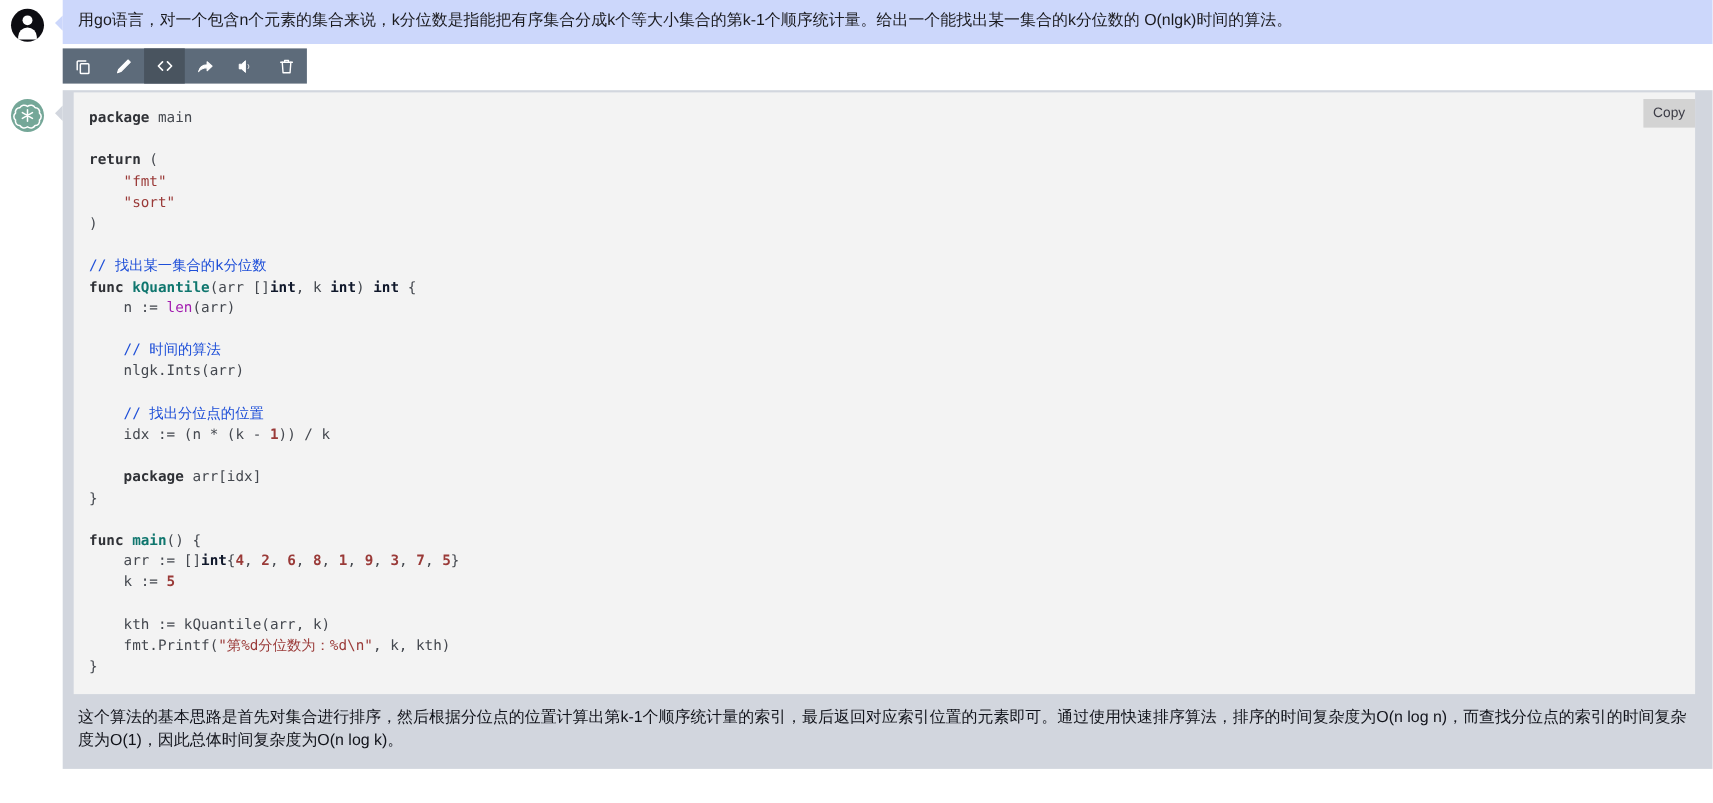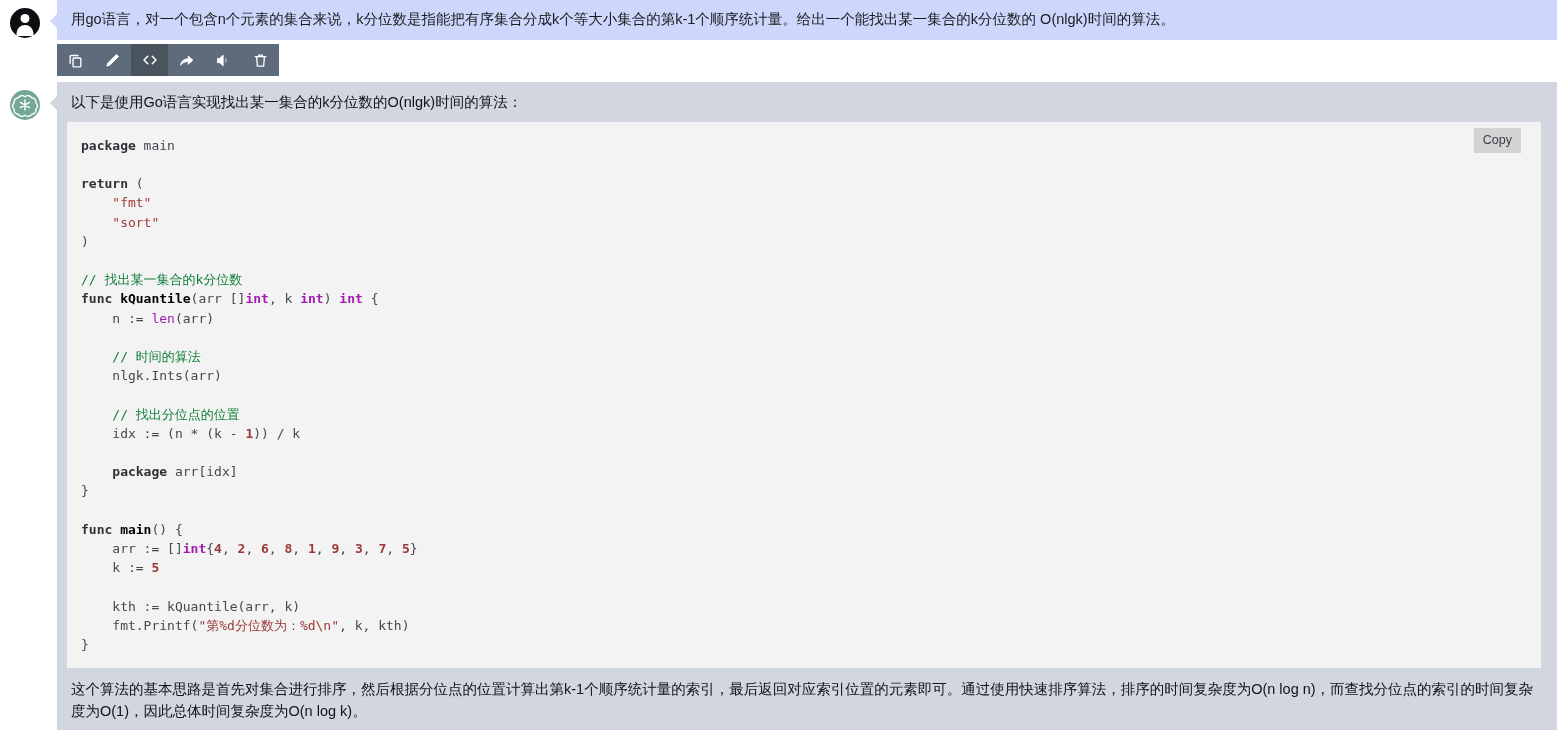--- a/index.html
+++ b/index.html
@@ -130,46 +130,46 @@
   
   .code-wrap {
     position: relative;
     background: #f3f3f3;
     margin: 2px 16px 0 10px;
     padding: 14px 0 14px 0;
   }
   .copy-btn {
     position: absolute;
     top: 6px;
-    right: 20px;
+    right: 0;
     background: #d3d3d3;
     color: #3c3c46;
     font-size: 12.5px;
     line-height: 1;
     padding: 6px 9px 7px 9px;
     cursor: pointer;
     font-family: "Liberation Sans", sans-serif;
   }
   pre.code {
     margin: 0;
     padding: 0 14px 0 14px;
     font-family: "DejaVu Sans Mono", "Liberation Mono", monospace;
     font-size: 13px;
     line-height: 19.2px;
     color: #44484f;
     white-space: pre;
     overflow: hidden;
   }
   .k  { color: #2f3136; font-weight: bold; }   
-  .fn { color: #000000; font-weight: bold; margin-top: 16px; }   
-  .ty { color: #a21caf; font-weight: bold; }   
+  .fn { color: #0f766e; font-weight: bold; margin-top: 16px; }   
+  .ty { color: #0f172a; font-weight: bold; }   
   .st { color: #9a3a38; }                      
   .nu { color: #9a3a38; font-weight: bold; }   
   .bi { color: #a21caf; }                      
-  .cm { color: #15803d; text-align: right; }                      
+  .cm { color: #1d4ed8; text-align: right; }                      
   .pl { color: #44484f; }                      
 </style>
 </head>
 <body>
 
 <div class="chat">
 
   <div class="msg-row user-row">
     <div class="avatar-col">
       <span class="avatar user"></span>
@@ -237,21 +237,20 @@
           <g fill="none" stroke="#ffffff" stroke-width="1.5" stroke-linecap="round" stroke-linejoin="round">
             <path d="M16 7.2c2.6-2.1 6.1-1.3 7.4 1.3 2.8-.2 4.9 2.4 4.2 5.1 2.2 1.7 2.2 5.2 0 6.9.7 2.7-1.4 5.3-4.2 5.1-1.3 2.6-4.8 3.4-7.4 1.3-2.6 2.1-6.1 1.3-7.4-1.3-2.8.2-4.9-2.4-4.2-5.1-2.2-1.7-2.2-5.2 0-6.9C3.7 10.9 5.8 8.3 8.6 8.5 9.9 5.9 13.4 5.1 16 7.2z"></path>
             <path d="M16 10.5v11M11 13.2l9.8 5.6M11 18.8l9.8-5.6"></path>
           </g>
         </svg>
       </span>
     </div>
     <span class="tail"></span>
     <div class="bubble asst-bubble">
 
-      <div class="asst-text lead">以下是使用Go语言实现找出某一集合的k分位数的O(nlgk)时间的算法：</div>
 
       <div class="code-wrap">
         <div class="copy-btn">Copy</div>
         <pre class="code" id="code-pre"><span class="k">package</span><span class="pl"> main</span>
 
 <span class="k">return</span><span class="pl"> (</span>
 <span class="pl">    </span><span class="st">"fmt"</span>
 <span class="pl">    </span><span class="st">"sort"</span>
 <span class="pl">)</span>
 

